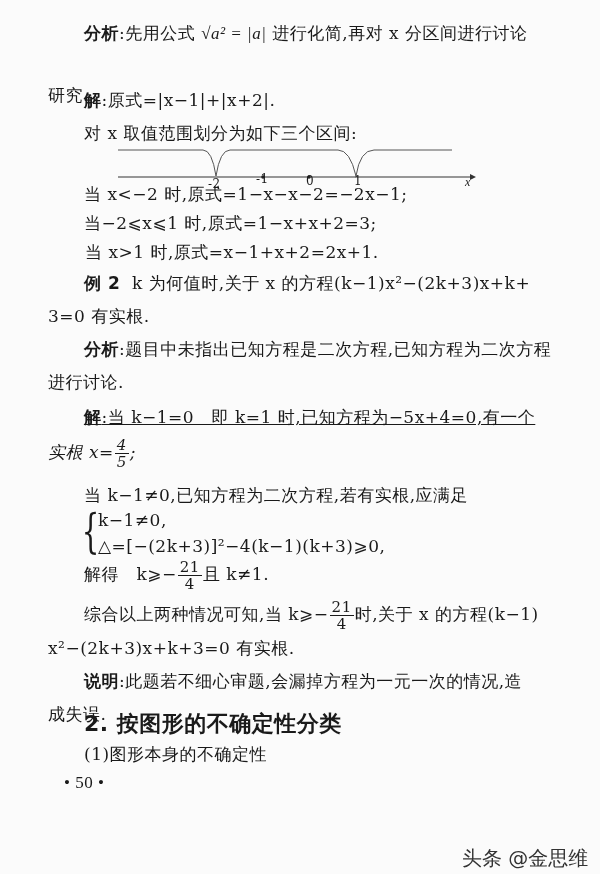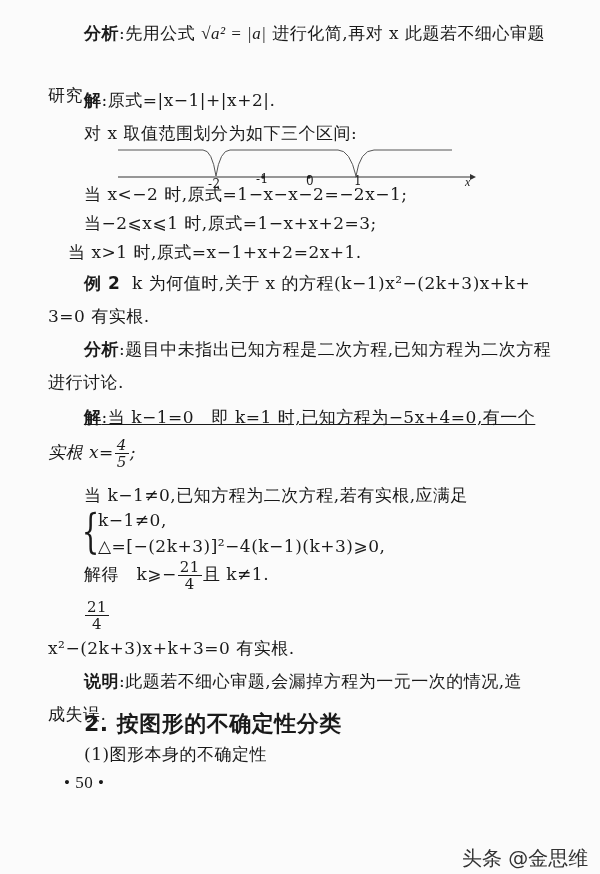--- a/index.html
+++ b/index.html
@@ -18,21 +18,21 @@
   .brace { position: absolute; font-size: 46px; line-height: 46px; font-weight: 100; transform: scaleX(0.6); }
   .pagenum { font-family: "Liberation Serif", serif; }
   .watermark { position: absolute; color: #333; font-family: "DejaVu Sans", "Liberation Sans", sans-serif; font-size: 20px; }
 </style>
 </head>
 <body>
 
 <div class="line" style="left:84px; top:22px;">
   <span class="b">分析</span><span>:先用公式</span>
   <span class="m">√a² = |a|</span>
-  <span>进行化简,再对 x 此题若不细心审题</span>
+  <span>进行化简,再对 x 分区间进行讨论</span>
 </div>
 <div class="line" style="left:48px; top:55px;margin-top:29px;">研究.</div>
 
 <div class="line" style="left:84px; top:89px;">
   <span class="b">解</span><span>:原式=|x−1|+|x+2|.</span>
 </div>
 <div class="line" style="left:84px; top:122px;">对 x 取值范围划分为如下三个区间:</div>
 
 <svg style="position:absolute; left:100px; top:140px;" width="400" height="46">
   <path d="M18 10 H103 Q112 10 116 36 Q120 10 130 10 H238 Q250 10 256 36 Q260 10 274 10 H352" fill="none" stroke="#555" stroke-width="1"></path>
@@ -42,21 +42,21 @@
   <circle cx="209" cy="37" r="1.8" fill="#222"></circle>
 </svg>
 <div class="line" style="left:208px; top:178px; font-size:12px; line-height:12px;">-2</div>
 <div class="line" style="left:256px; top:173px; font-size:12px; line-height:12px;">-1</div>
 <div class="line" style="left:306px; top:175px; font-size:12px; line-height:12px;">0</div>
 <div class="line" style="left:354px; top:175px; font-size:12px; line-height:12px;">1</div>
 <div class="line m" style="left:465px; top:176px; font-size:12px; line-height:12px;">x</div>
 
 <div class="line" style="left:84px; top:183px;">当 x&lt;−2 时,原式=1−x−x−2=−2x−1;</div>
 <div class="line" style="left:84px; top:212px;">当−2⩽x⩽1 时,原式=1−x+x+2=3;</div>
-<div class="line" style="left:68px; top:241px;">当 x&gt;1 时,原式=x−1+x+2=2x+1.</div>
+<div class="line" style="left:85px; top:241px;">当 x&gt;1 时,原式=x−1+x+2=2x+1.</div>
 
 <div class="line" style="left:84px; top:272px;">
   <span class="b">例 2</span>&nbsp;&nbsp;<span>k 为何值时,关于 x 的方程(k−1)x²−(2k+3)x+k+</span>
 </div>
 <div class="line" style="left:48px; top:305px;">3=0 有实根.</div>
 
 <div class="line" style="left:84px; top:338px;">
   <span class="b">分析</span><span>:题目中未指出已知方程是二次方程,已知方程为二次方程</span>
 </div>
 <div class="line" style="left:48px; top:371px;">进行讨论.</div>
@@ -71,21 +71,21 @@
 
 <div class="brace" style="left:76px; top:508px;">{</div>
 <div class="line" style="left:98px; top:509px;">k−1≠0,</div>
 <div class="line" style="left:98px; top:535px;">△=[−(2k+3)]²−4(k−1)(k+3)⩾0,</div>
 
 <div class="line" style="left:84px; top:552px; line-height:44px;">
   <span>解得　k⩾−</span><span class="frac"><span class="num">21</span><span class="den">4</span></span><span>且 k≠1.</span>
 </div>
 
 <div class="line" style="left:84px; top:592px; line-height:44px;">
-  <span class="frac"><span class="num">21</span><span class="den">4</span></span>
+  <span>综合以上两种情况可知,当 k⩾−</span><span class="frac"><span class="num">21</span><span class="den">4</span></span><span>时,关于 x 的方程(k−1)</span>
 </div>
 <div class="line" style="left:48px; top:637px;">x²−(2k+3)x+k+3=0 有实根.</div>
 
 <div class="line" style="left:84px; top:670px;">
   <span class="b">说明</span><span>:此题若不细心审题,会漏掉方程为一元一次的情况,造</span>
 </div>
 <div class="line" style="left:48px; top:703px;">成失误.</div>
 
 <div class="line b" style="left:84px; top:713px; font-size:22px;">2. 按图形的不确定性分类</div>
 <div class="line" style="left:84px; top:743px;">(1)图形本身的不确定性</div>

